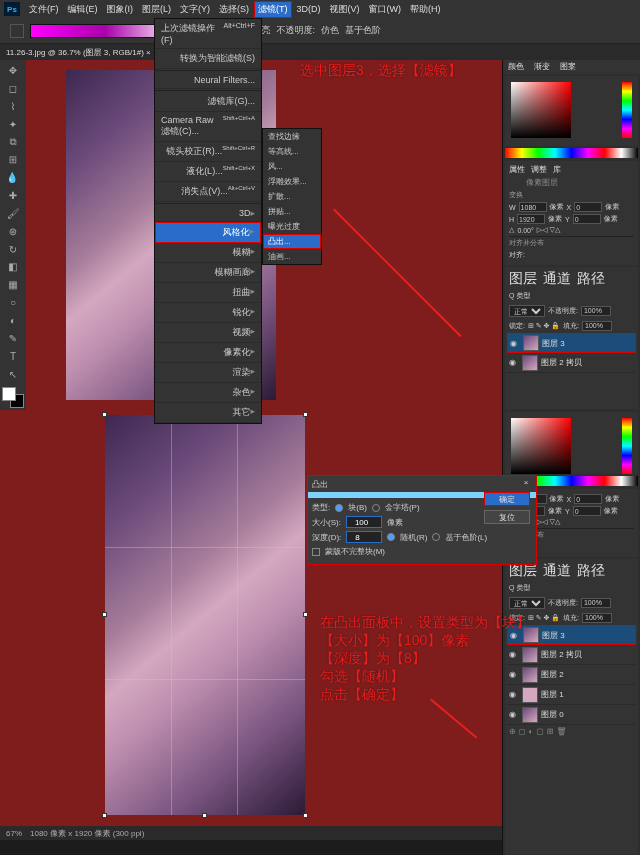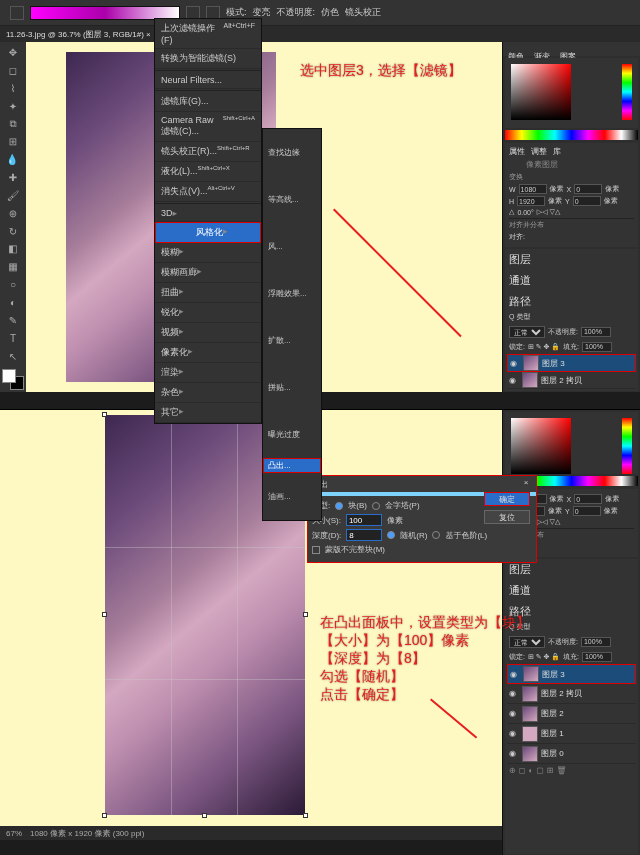--- a/index.html
+++ b/index.html
@@ -14,60 +14,60 @@
 .optbar { height:26px; background:#333; border-bottom:1px solid #222; display:flex; align-items:center; padding-left:10px; gap:6px; }
 .optbar .grad { width:150px; height:14px; background:linear-gradient(90deg,#f0f,#a0a,#fff); border:1px solid #111; }
 .optbar .sq { width:14px; height:14px; border:1px solid #555; }
 .tabbar { height:16px; background:#2a2a2a; display:flex; align-items:center; padding-left:6px; font-size:8px; color:#ddd; }
 .workspace { position:relative; height:350px; display:flex; }
 .toolbox { width:26px; background:#333; display:flex; flex-direction:column; gap:1px; padding:2px; }
 .tool { width:22px; height:18px; background:#333; display:flex; align-items:center; justify-content:center; font-size:10px; color:#aaa; cursor:pointer; }
 .fgbg { width:22px; height:22px; position:relative; margin-top:4px; }
 .fgbg .fg { width:14px; height:14px; background:#fff; border:1px solid #888; position:absolute; top:0; left:0; }
 .fgbg .bg { width:14px; height:14px; background:#000; border:1px solid #888; position:absolute; bottom:0; right:0; }
-.canvas-area { flex:1; background:#fef9c3; position:relative; overflow:hidden; }
+.canvas-area { flex:1; background:#7f1d1d; position:relative; overflow:hidden; }
 .canvas-img { position:absolute; background:linear-gradient(140deg,#3d2850 0%,#6b4a7a 20%,#a67d9a 40%,#d4a8c0 50%,#c090b0 60%,#7a5580 80%,#2a1a35 100%); }
 .top-app .canvas-img { left:40px; top:10px; width:210px; height:330px; }
 .bot-app .canvas-img { left:105px; top:5px; width:200px; height:400px; }
 .rpanels { width:138px; background:#2e2e2e; border-left:1px solid #111; display:flex; flex-direction:column; }
 .rtabs { height:14px; background:#333; display:flex; font-size:8px; }
-.rtabs span { padding:1px 5px; color:#ddd;margin-top:8px; }
+.rtabs span { padding:1px 5px; color:#ddd; }
 .color-wheel { height:70px; background:#333; position:relative; margin:2px; }
 .cw-rect { position:absolute; left:6px; top:6px; width:60px; height:56px; background:linear-gradient(to top,#000,transparent),linear-gradient(to right,#fff,#f00); }
 .cw-hue { position:absolute; right:6px; top:6px; width:10px; height:56px; background:linear-gradient(to bottom,#f00,#ff0,#0f0,#0ff,#00f,#f0f,#f00); }
 .swatch-strip { height:10px; margin:0 2px 2px; background:linear-gradient(90deg,#f00,#ff0,#0f0,#0ff,#00f,#f0f,#f00,#fff,#000); }
 .panel { background:#333; margin:1px 2px; padding:3px 4px; font-size:8px; color:#ccc; }
 .panel-title { font-size:8px; color:#ddd; margin-bottom:2px; display:flex; gap:6px; }
 .prop-row { display:flex; align-items:center; gap:3px; margin:2px 0; font-size:7px; }
 .prop-row input { width:28px; height:10px; background:#222; border:1px solid #555; color:#ccc; font-size:7px; padding:0 1px; }
 .layers { flex:1; background:#333; margin:1px 2px; padding:2px; display:flex; flex-direction:column; font-size:8px; overflow:hidden; }
-.layers-head { display:flex; gap:6px; font-size:11px; color:#ddd; padding:1px 2px;flex-direction:column; }
+.layers-head { display:flex; gap:6px; font-size:14px; color:#ddd; padding:1px 2px; }
 .layers-ctrl { display:flex; align-items:center; gap:3px; padding:2px; font-size:7px; }
 .layers-ctrl select { background:#222; color:#ccc; border:1px solid #555; font-size:7px; height:12px; }
 .layers-ctrl .op { width:30px; height:10px; background:#222; border:1px solid #555; font-size:7px; color:#ccc; padding:0 2px; }
 .layers-icons { display:flex; gap:3px; padding:2px; font-size:8px; color:#888; }
 .layer-row { display:flex; align-items:center; height:20px; padding:0 2px; gap:3px; border-bottom:1px solid #2a2a2a; }
 .layer-row.sel { background:#1c4d7a; border:1px solid #d00; }
 .layer-row .eye { width:10px; font-size:8px; }
 .layer-row .thumb { width:16px; height:16px; background:linear-gradient(140deg,#6b4a7a,#d4a8c0); border:1px solid #555; }
 .layer-row .lname { font-size:8px; color:#ddd; }
 .dropdown { position:absolute; left:154px; top:18px; width:108px; background:#333; border:1px solid #111; z-index:50; font-size:9px; }
-.dd-item { padding:3px 6px; color:#ccc; border-bottom:1px solid #2a2a2a; display:flex; justify-content:flex-start; }
+.dd-item { padding:3px 6px; color:#ccc; border-bottom:1px solid #2a2a2a; display:flex; justify-content:flex-end; }
 .dd-item.hl { background:#2a6dc9; color:#fff; border:1px solid #d00;padding-left:40px; }
 .dd-item .arrow { color:#888; }
 .submenu { position:absolute; left:262px; top:128px; width:60px; background:#333; border:1px solid #111; z-index:51; font-size:8px; }
-.sub-item { padding:18px 5px; color:#ccc; }
+.sub-item { padding:2px 5px; color:#ccc; }
 .sub-item.hl { background:#2a6dc9; color:#fff; border:1px solid #d00; padding:1px 4px; }
 .anno { position:absolute; color:#E91E1E; font-size:14px; font-weight:500; z-index:60; text-shadow:0 0 2px rgba(0,0,0,0.5); }
 .arrow-line { position:absolute; background:#E91E1E; z-index:55; transform-origin:top left; }
 .dialog { position:absolute; left:307px; top:65px; width:230px; background:#3a3a3a; border:1px solid #d00; z-index:40; font-size:8px; padding:4px; }
-.dialog-title { display:flex; justify-content:space-between; align-items:center; padding:2px 4px; background:#3a3a3a; margin:-4px -4px 4px; border-bottom:4px solid #7dd3fc; }
+.dialog-title { display:flex; justify-content:space-between; align-items:center; padding:2px 4px; background:#3a3a3a; margin:-4px -4px 4px; border-bottom:6px solid #7dd3fc; }
 .dialog-title .close { width:12px; height:12px; color:#ccc; text-align:center; cursor:pointer; }
 .dlg-row { display:flex; align-items:center; gap:5px; margin:3px 0; font-size:8px; color:#ccc; }
-.dlg-row input[type=text] { width:36px; height:12px; background:#222; border:1px solid #2a6dc9; color:#fff; font-size:8px; padding:0 2px; }
+.dlg-row input[type=text] { width:36px; height:12px; background:#222; border:1px solid #2a6dc9; color:#fff; font-size:8px; padding:0 8px; }
 .dlg-radio { width:8px; height:8px; border-radius:50%; border:1px solid #888; display:inline-block; }
 .dlg-radio.on { background:#4a9eff; }
 .dlg-cb { width:8px; height:8px; border:1px solid #888; display:inline-block; }
 .btn { width:46px; height:14px; background:#444; border:1px solid #666; color:#ddd; font-size:8px; display:flex; align-items:center; justify-content:center; cursor:pointer; }
 .btn.ok { border:1px solid #d00; background:#2a6dc9; }
 .dlg-btns { position:absolute; right:6px; top:16px; display:flex; flex-direction:column; gap:4px; }
 .statusbar { position:absolute; bottom:0; left:0; height:14px; background:#2a2a2a; font-size:8px; color:#aaa; padding:1px 6px; display:flex; align-items:center; gap:8px; }
 .bot-app .workspace { height:410px; }
 .bot-app .rpanels { position:absolute; right:0; top:0; height:445px; }
 .bot-app .canvas-area { position:absolute; left:0; top:0; width:502px; height:430px; }
@@ -75,30 +75,44 @@
 .xform-grid { position:absolute; left:105px; top:5px; width:200px; height:400px; pointer-events:none; }
 .xform-grid::before, .xform-grid::after { content:""; position:absolute; background:rgba(255,255,255,0.3); }
 .gh, .gv { position:absolute; background:rgba(200,200,200,0.4); }
 .handle { position:absolute; width:5px; height:5px; background:#fff; border:1px solid #333; }
 .sep { height:1px; background:#222; margin:1px 0; }
 </style>
 </head>
 <body>
 
 <div class="top-app">
+  <div class="menubar">
+    <div class="ps">Ps</div>
+    <span>文件(F)</span>
+    <span>编辑(E)</span>
+    <span>图象(I)</span>
+    <span>图层(L)</span>
+    <span>文字(Y)</span>
+    <span>选择(S)</span>
+    <span class="hot">滤镜(T)</span>
+    <span>3D(D)</span>
+    <span>视图(V)</span>
+    <span>窗口(W)</span>
+    <span>帮助(H)</span>
+  </div>
   <div class="optbar">
     <div class="sq"></div>
     <div class="grad"></div>
     <div class="sq"></div>
     <div class="sq"></div>
     <span>模式:</span>
     <span>变亮</span>
     <span>不透明度:</span>
     <span>仿色</span>
-    <span>镜头校正</span>
+    <span>基于色阶</span>
   </div>
   <div class="tabbar">
     <span>11.26-3.jpg @ 36.7% (图层 3, RGB/1#) ×</span>
   </div>
   <div class="workspace">
     <div class="toolbox">
       <div class="tool">✥</div>
       <div class="tool">◻</div>
       <div class="tool">⌇</div>
       <div class="tool">✦</div>

